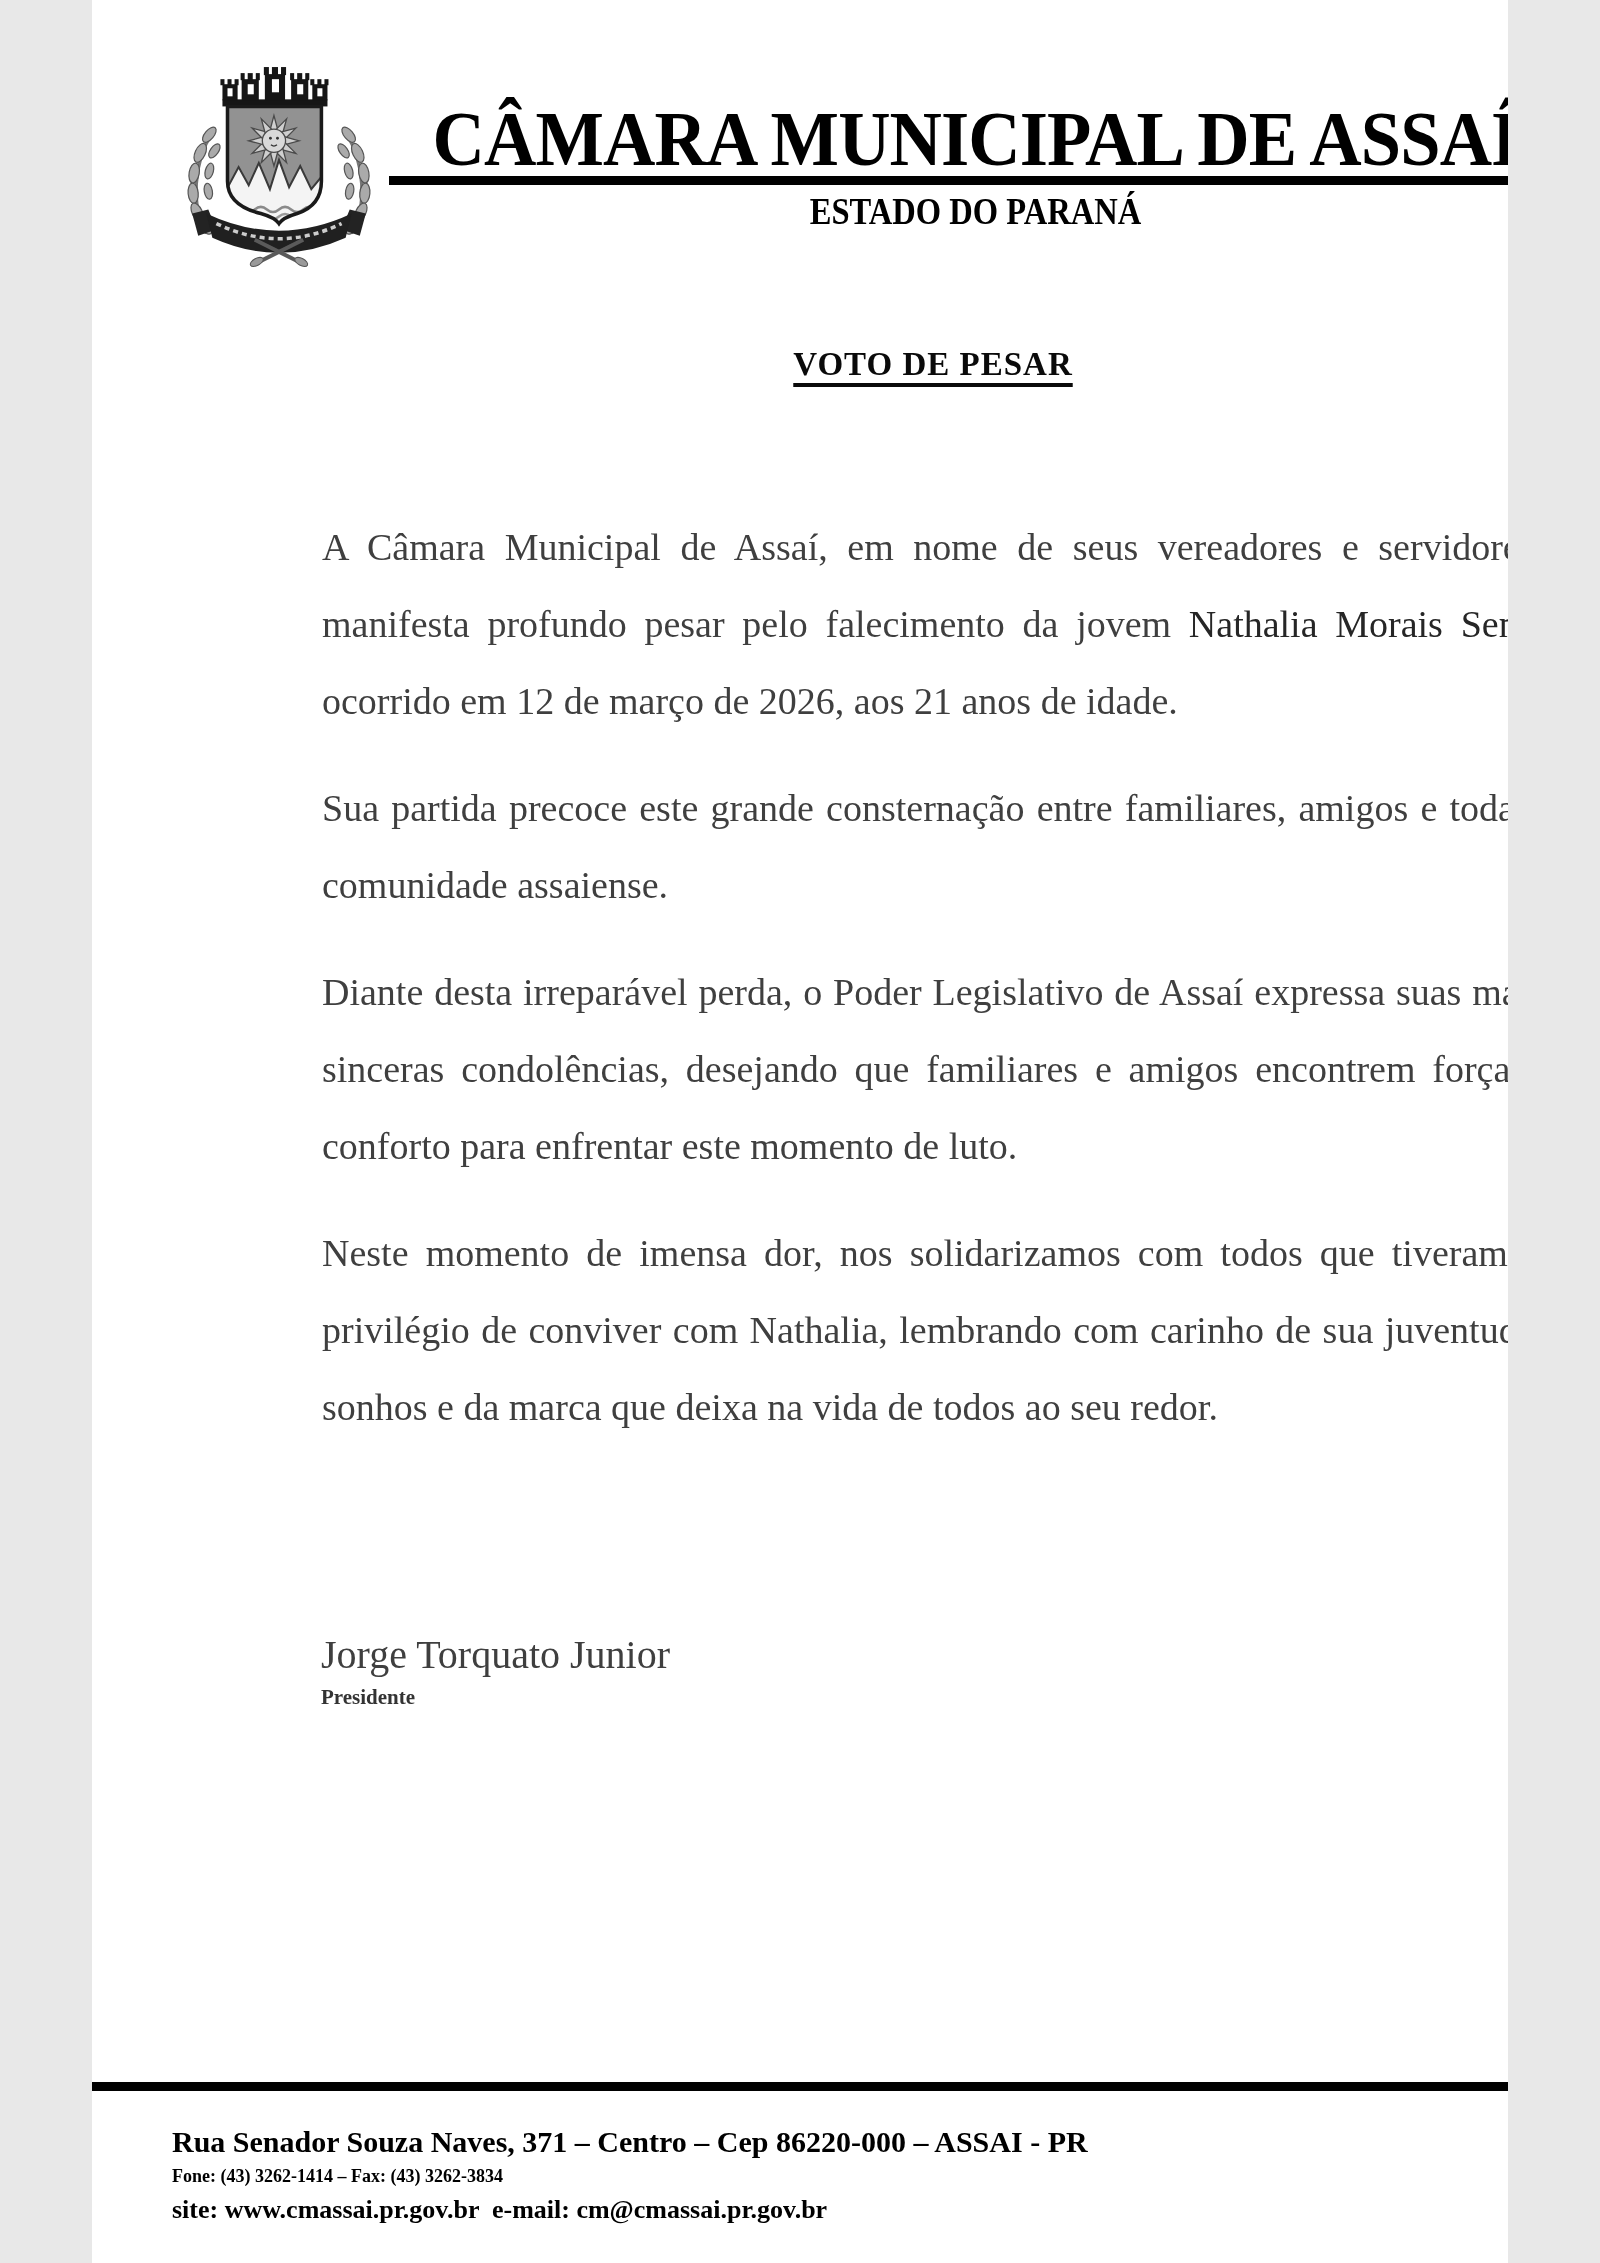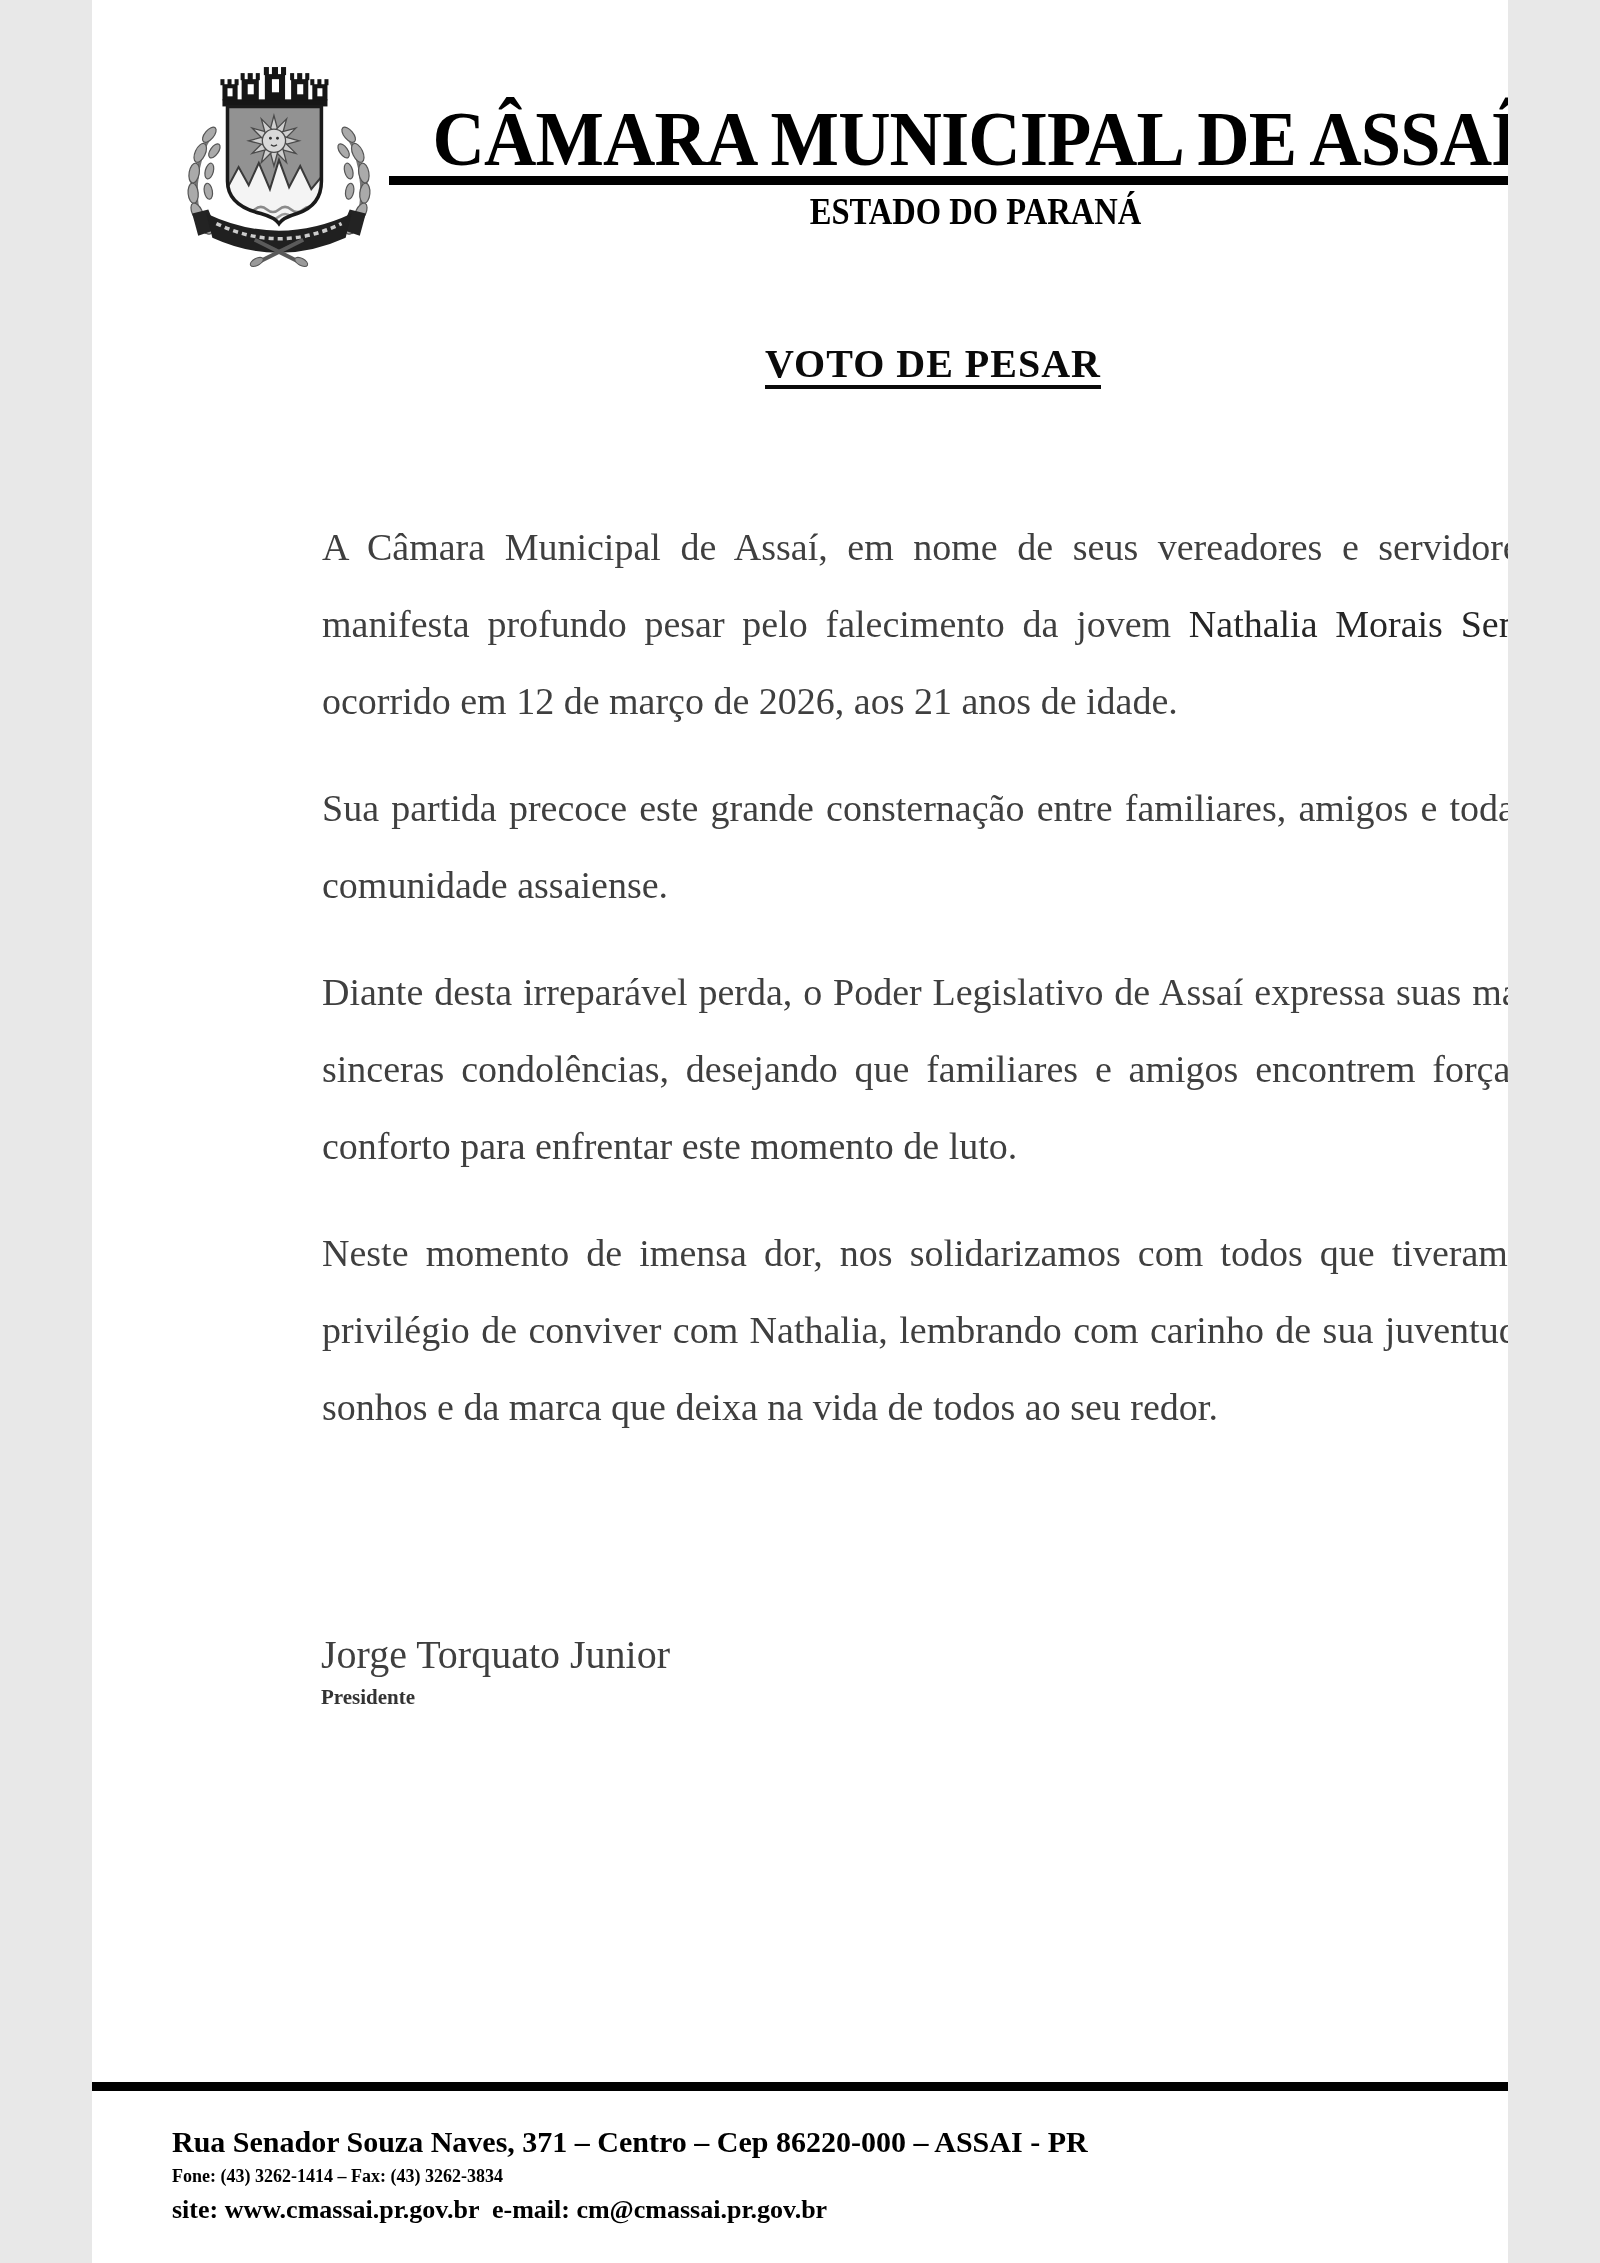--- a/index.html
+++ b/index.html
@@ -22,21 +22,21 @@
   .org-rule{position:absolute;left:297px;top:176px;width:1173px;height:9px;background:#000;}
   .org-subtitle{
     position:absolute;left:297px;top:192px;width:1173px;
     text-align:center;font-weight:bold;font-size:37px;line-height:40px;
     color:#000;white-space:nowrap;
     transform:scaleX(.88);transform-origin:center;
   }
   
   .doc-title{
     position:absolute;left:230px;top:342px;width:1222px;
-    text-align:center;font-weight:bold;font-size:40px;line-height:44px;color:#0a0a0a;
+    text-align:center;font-weight:bold;font-size:33px;line-height:44px;color:#0a0a0a;
   }
   .doc-title span{
     text-decoration:underline;
     text-decoration-thickness:4px;
     text-underline-offset:8px;
     letter-spacing:1px;
   }
   
   .body-text{
     position:absolute;left:230px;top:509px;width:1222px;

